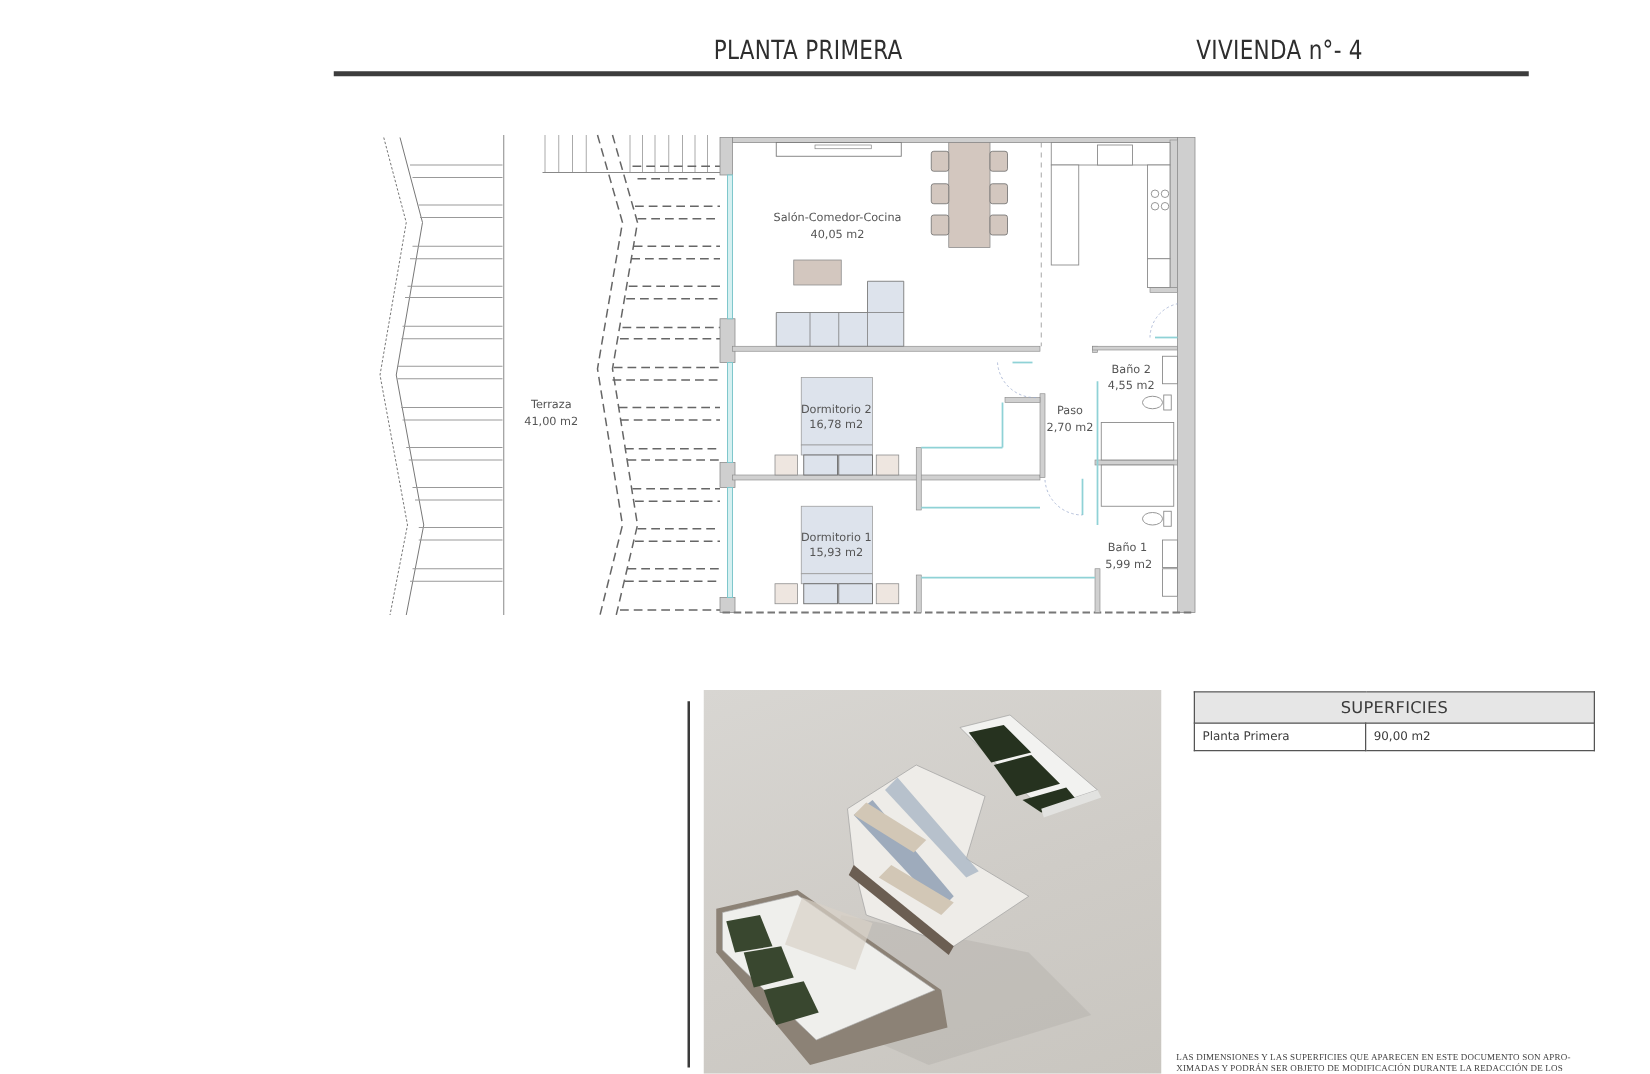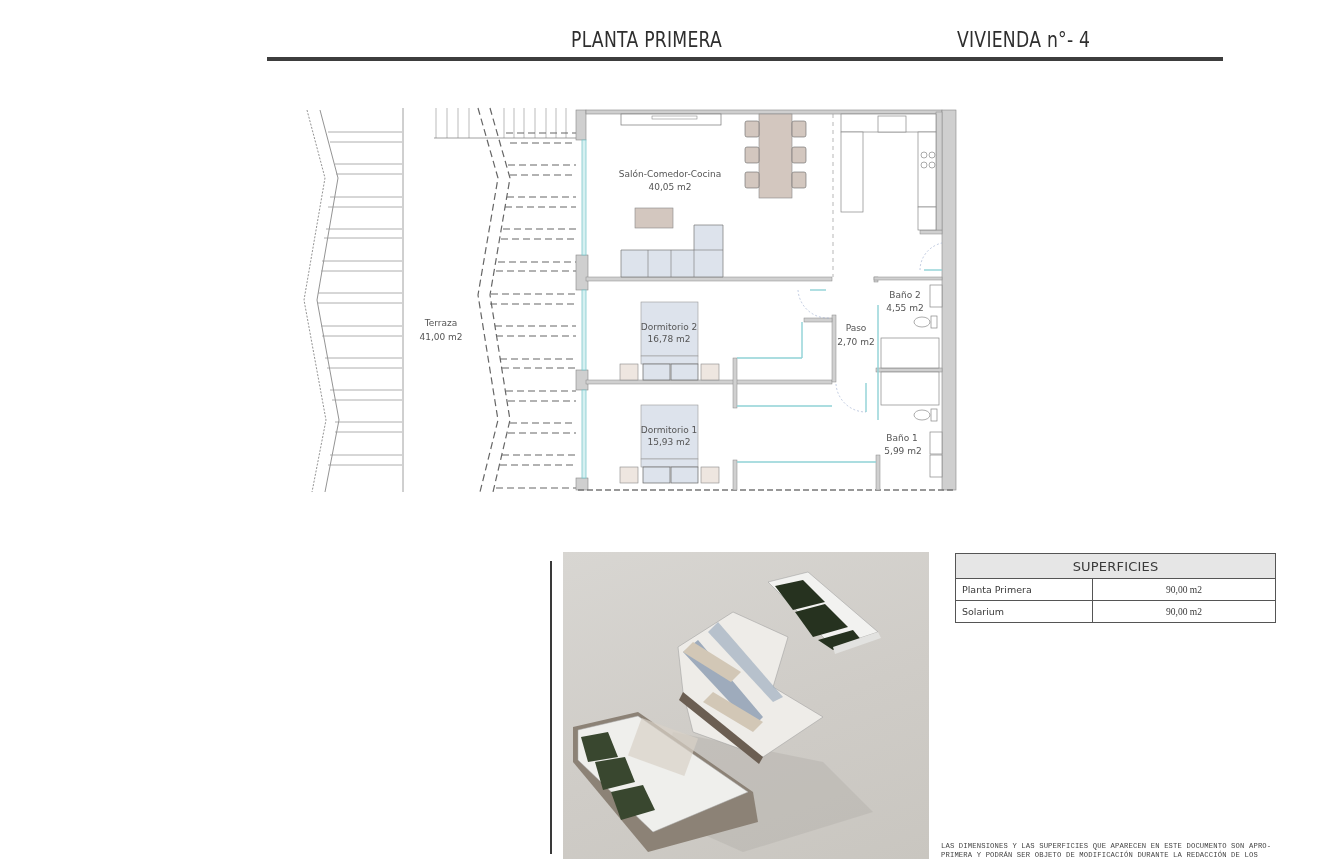--- a/index.html
+++ b/index.html
@@ -14,23 +14,23 @@
   #plan { position: absolute; left: 0; top: 0; }
   .room-label { font-family: "DejaVu Sans", sans-serif; fill: #555; font-size: 9px; }
   .render { position: absolute; left: 563px; top: 552px; width: 366px; height: 307px;
             background: linear-gradient(160deg, #d8d6d2 0%, #cfccc7 55%, #c9c6c0 100%); overflow: hidden; }
   .vline { position: absolute; left: 550px; top: 561px; width: 2px; height: 293px; background: #3a3a3a; }
   table.sup { position: absolute; left: 955px; top: 553px; width: 321px; border-collapse: collapse;
               font-family: "DejaVu Sans", sans-serif; font-size: 9.5px; color: #3a3a3a; }
   table.sup th { background: #e6e6e6; font-weight: normal; font-size: 13px; height: 22px;
                  border: 1.5px solid #555; letter-spacing: 0.2px; }
   table.sup td { border: 1.5px solid #555; height: 21px; padding: 0 6px; }
-  table.sup td.val { text-align: center; width: 170px; font-family: Liberation Serif, serif; }
+  table.sup td.val { text-align: left; width: 170px; }
   .disclaimer { position: absolute; left: 941px; top: 842px; width: 380px; font-size: 7.2px; line-height: 9px;
-                color: #444; letter-spacing: 0.15px; font-family: Liberation Mono, monospace; white-space: nowrap; }
+                color: #444; letter-spacing: 0.15px; font-family: Liberation Serif, serif; white-space: nowrap; }
 </style>
 </head>
 <body>
 
 <div class="header-title" id="title-left">PLANTA PRIMERA</div>
 <div class="header-title" id="title-right">VIVIENDA n°- 4</div>
 <div class="header-rule"></div>
 
 <svg id="plan" width="1320" height="520" xmlns="http://www.w3.org/2000/svg">
 
@@ -271,23 +271,19 @@
   <thead>
     <tr>
         <th colspan="2">SUPERFICIES</th>
       </tr>
   </thead>
   <tbody>
     <tr>
       <td>Planta Primera</td>
       <td class="val">90,00 m2</td>
     </tr>
-    <tr>
-      <td>Solarium</td>
-      <td class="val">90,00 m2</td>
-    </tr>
   </tbody>
 </table>
 
 <div class="disclaimer">
   <div>LAS DIMENSIONES Y LAS SUPERFICIES QUE APARECEN EN ESTE DOCUMENTO SON APRO-</div>
-  <div>PRIMERA Y PODRÁN SER OBJETO DE MODIFICACIÓN DURANTE LA REDACCIÓN DE LOS</div>
+  <div>XIMADAS Y PODRÁN SER OBJETO DE MODIFICACIÓN DURANTE LA REDACCIÓN DE LOS</div>
 </div>
 
 </body></html>

